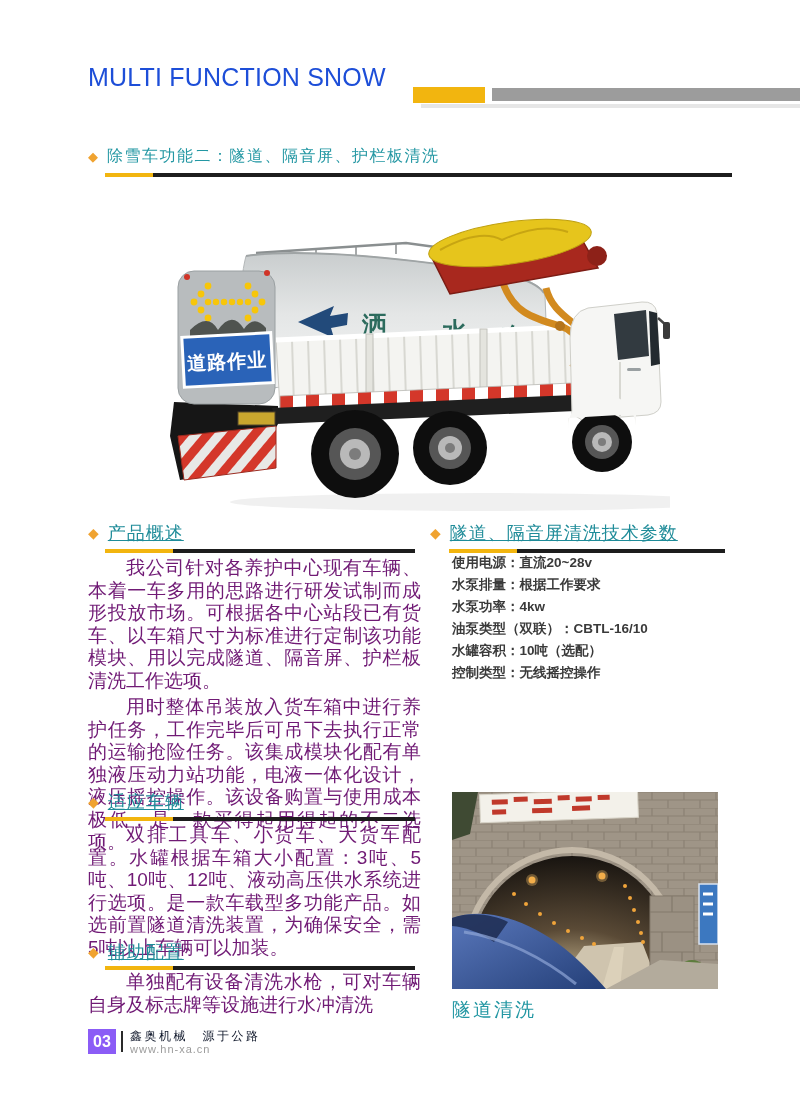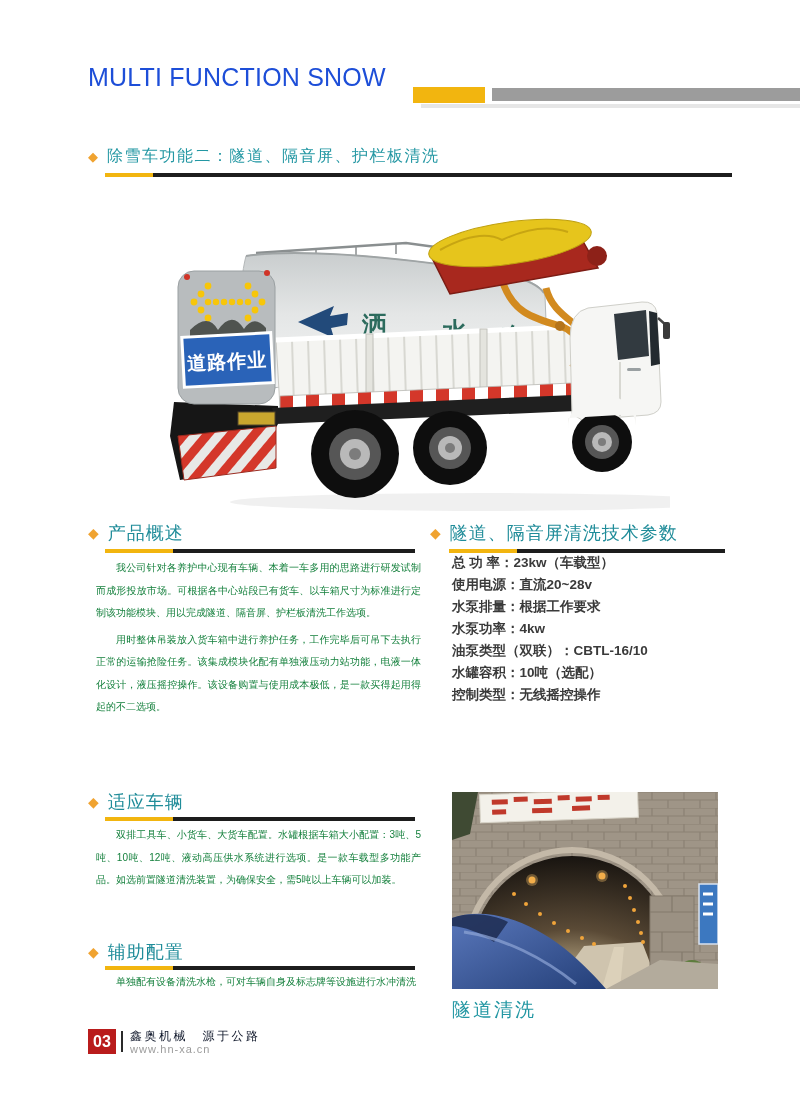--- a/index.html
+++ b/index.html
@@ -24,39 +24,39 @@
 
   .rule{height:4px;background:#1d1d1d;position:absolute;}
   .rule::before{content:"";position:absolute;left:0;top:0;bottom:0;background:#f2b50f;}
   .rule-main{left:105px;top:173px;width:627px;}
   .rule-main::before{width:48px;}
   .rule-sec::before{width:68px;}
 
   
   .sec-head{display:flex;align-items:center;}
   .sec-head .diamond{font-size:14px;}
-  .sec-title{color:#1f8c99;font-size:18px;letter-spacing:1px;}
+  .sec-title{color:#1f8c99;font-size:18px;letter-spacing:1px;text-decoration:underline;}
 
   
   .para-box{width:333px;}
-  .para{margin:0 0 4px 8px;text-indent:2em;font-size:10px;line-height:22.5px;
-    text-align:justify;color:#15803d;}
+  .para{margin:0 0 4px 0;text-indent:2em;font-size:19px;line-height:22.5px;
+    text-align:justify;color:#701a75;}
 
   
   .spec-list{width:285px;}
   .spec-item{font-size:13.5px;line-height:22px;font-weight:700;color:#3a3a3a;
     white-space:nowrap;}
 
   
   .tunnel-box{left:452px;top:792px;width:266px;height:197px;}
   .tunnel-caption{left:452px;top:997px;width:266px;text-align:left;
     color:#2397a3;font-size:19px;letter-spacing:2px;}
 
   
-  .page-box{left:88px;top:1029px;width:28px;height:25px;background:#b91c1c;
+  .page-box{left:88px;top:1029px;width:28px;height:25px;background:#8b5cf6;
     color:#fff;font-size:16px;font-weight:700;display:flex;align-items:center;
     justify-content:center;}
   .footer-divider{left:121px;top:1031px;width:2px;height:21px;background:#2a2a2a;}
   .footer-company{left:130px;top:1028px;font-size:12px;font-weight:400;
     color:#0f172a;letter-spacing:2.5px;}
   .footer-site{left:130px;top:1043px;font-size:11px;color:#9c9c9c;letter-spacing:1px;text-align:right;}
 
   svg text{font-family:"Liberation Sans","DejaVu Sans",sans-serif;}
 </style>
 </head>
@@ -223,21 +223,20 @@
 <div class="abs para-box" style="left:88px;top:971px;">
   <p class="para">单独配有设备清洗水枪，可对车辆自身及标志牌等设施进行水冲清洗</p>
 </div>
 
 <div class="abs sec-head" style="left:430px;top:521px;">
   <span class="diamond">◆</span>
   <span class="sec-title">隧道、隔音屏清洗技术参数</span>
 </div>
 <div class="rule rule-sec" style="left:449px;top:549px;width:276px;"></div>
 <div class="abs spec-list" style="left:452px;top:552px;">
-    <div class="spec-item">总 功 率：23kw（车载型）</div>
     <div class="spec-item">使用电源：直流20~28v</div>
     <div class="spec-item">水泵排量：根据工作要求</div>
     <div class="spec-item">水泵功率：4kw</div>
     <div class="spec-item">油泵类型（双联）：CBTL-16/10</div>
     <div class="spec-item">水罐容积：10吨（选配）</div>
     <div class="spec-item">控制类型：无线摇控操作</div>
   </div>
 
 <svg class="abs tunnel-box" viewBox="0 0 266 197">
   <defs>

